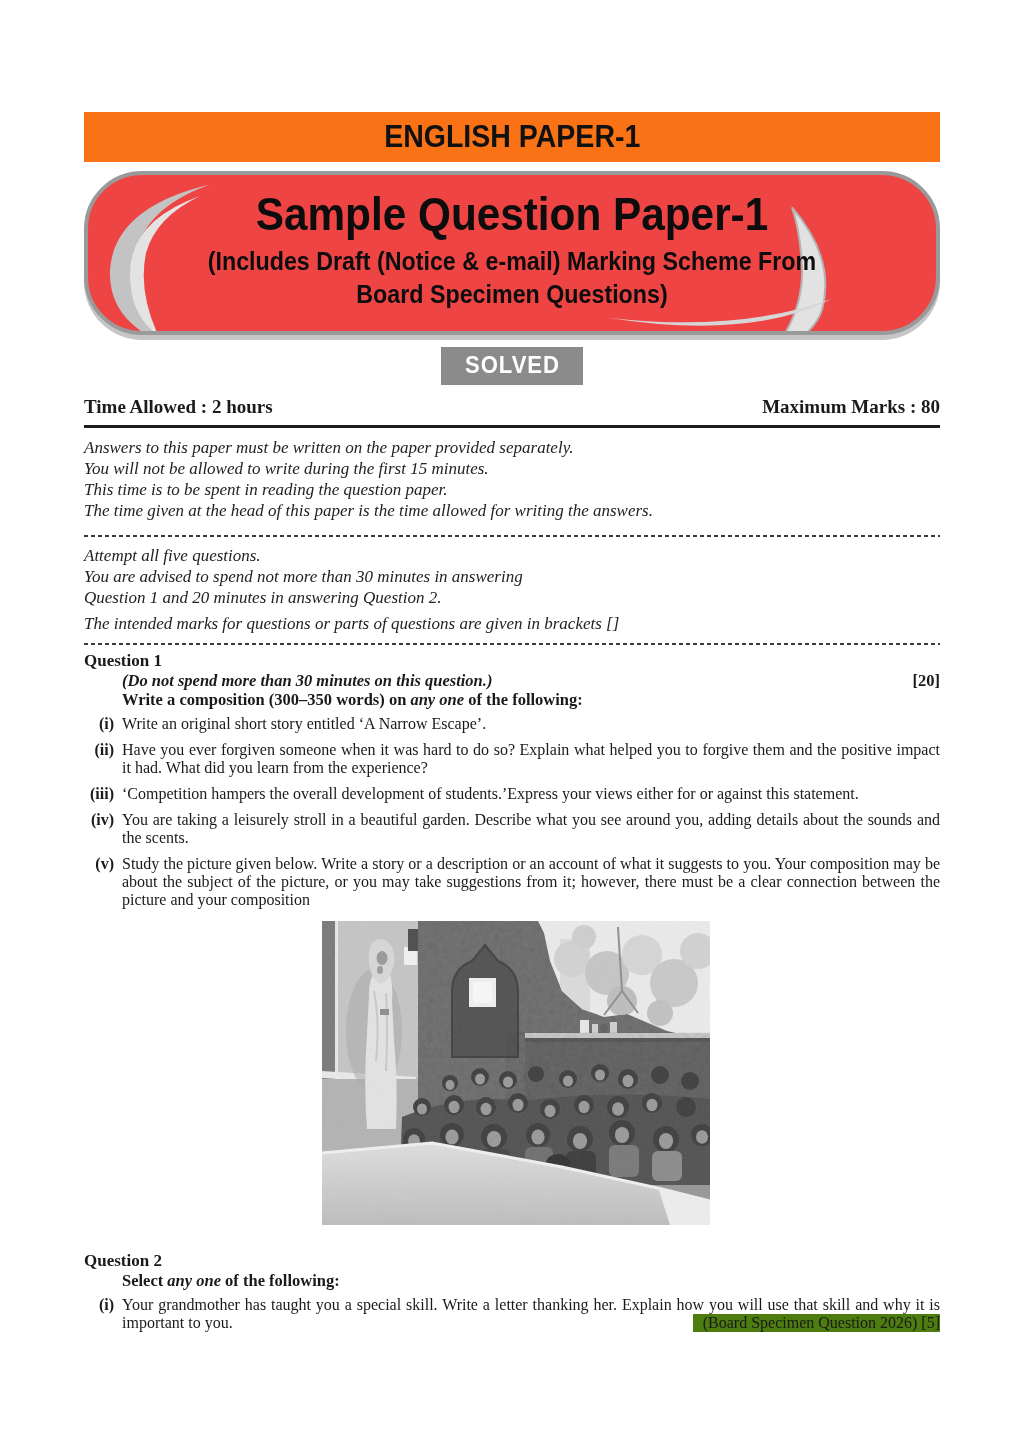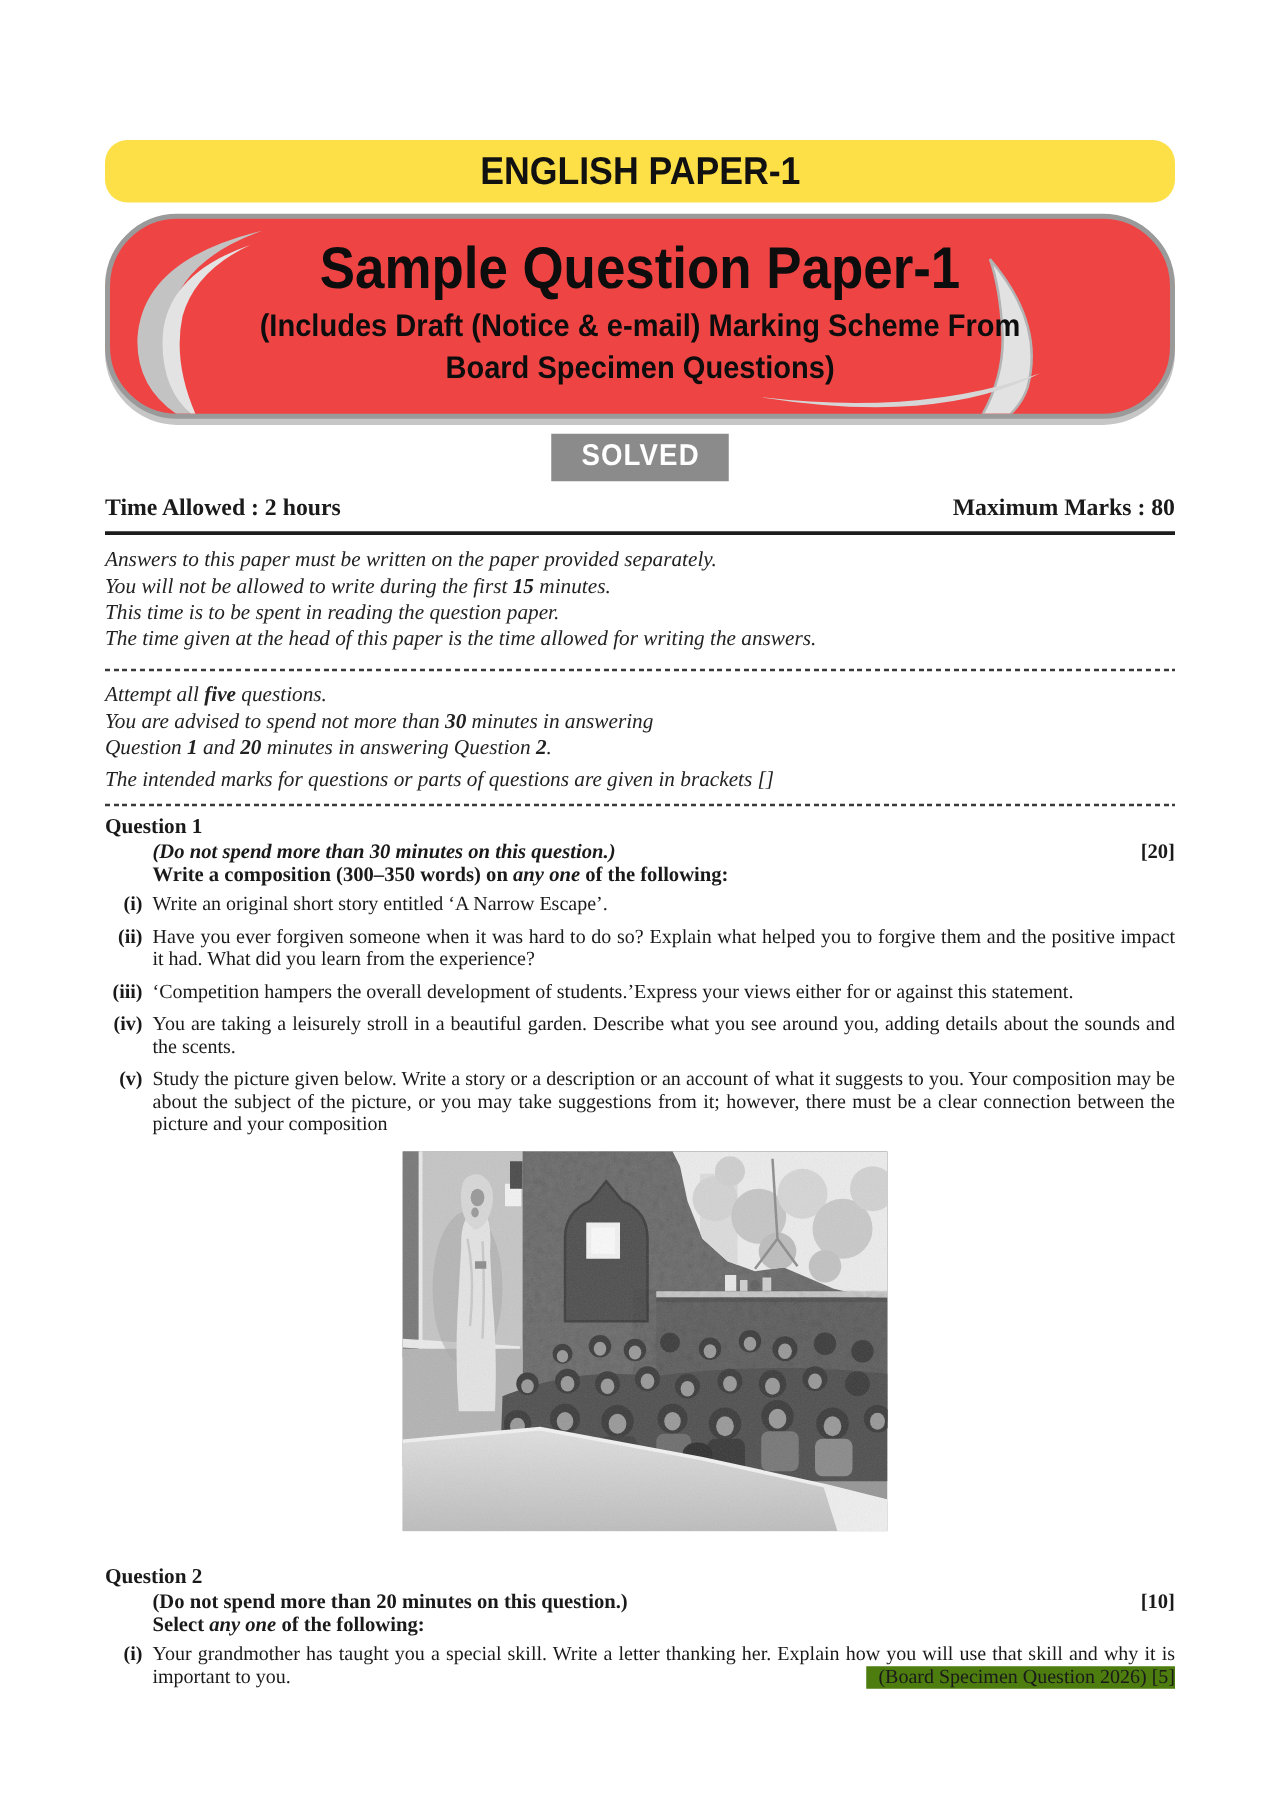--- a/index.html
+++ b/index.html
@@ -2,21 +2,21 @@
 <html><head>
 <meta charset="utf-8">
 <style>
   * { margin:0; padding:0; box-sizing:border-box; }
   html,body { width:1024px; height:1440px; background:#ffffff; }
   body { font-family:"Liberation Serif", serif; color:#1a1a1a; }
   .page { position:relative; width:1024px; height:1440px; overflow:hidden; background:#fff; }
   .content { position:absolute; left:84px; top:0; width:856px; padding-top:112px; }
 
   
-  .header-bar { height:50px; background:#fde047; display:flex; align-items:center; justify-content:center;border-radius:18px; }
+  .header-bar { height:50px; background:#f97316; display:flex; align-items:center; justify-content:center; }
   .header-bar .t { font-family:"Liberation Sans", sans-serif; font-weight:bold; font-size:31px;
                    transform:scaleX(.92); white-space:nowrap; color:#111; }
 
   
   .title-box { position:relative; margin-top:9px; height:164px; background:#ef4444;
                border:4px solid #9a9a9a; border-radius:58px; text-align:center; overflow:hidden;
                box-shadow:0 5px 0 #c6c6c6; }
   .title-box svg.deco { position:absolute; left:0; top:0; width:100%; height:100%; }
   .tb-title { position:relative; padding-top:13px; font-family:"Liberation Sans", sans-serif;
               font-weight:bold; font-size:47px; line-height:52px; transform:scaleX(.9); white-space:nowrap; color:#0d0d0d; }
@@ -30,21 +30,21 @@
   .solved span { display:inline-block; transform:scaleX(.92); letter-spacing:1px; }
 
   
   .meta { display:flex; justify-content:space-between; margin-top:10px; font-weight:bold;
           font-size:19px; line-height:24px; }
 
   .rule { margin-top:6px; height:3px; background:#1c1c1c; }
 
   
   .instr { margin-top:9px; text-align:left; font-style:italic; font-size:17px; line-height:21px; color:#222; }
-  .instr b { font-weight:bold; }
+  .instr b { font-weight:normal; }
   .instr .gap { margin-top:5px; }
 
   .dashes { margin-top:14px; height:2px;
             background:repeating-linear-gradient(90deg,#3a3a3a 0 4px, transparent 4px 7px); }
   .dashes.d2 { margin-top:9px; }
   .instr.mid { margin-top:8px; }
 
   
   .qsec { margin-top:6px; }
   .q-title { font-weight:bold; font-size:17px; line-height:20px; }
@@ -294,24 +294,20 @@
 
         <polygon points="0,232 110,222 240,246 340,268 388,280 388,304 0,304" fill="url(#wallGrad)"></polygon>
         <polyline points="0,232 110,222 240,246 340,268 388,280" stroke="#f2f2f2" stroke-width="3" fill="none"></polyline>
         <polygon points="336,266 388,279 388,304 348,304" fill="#efefef"></polygon>
         <rect width="388" height="304" filter="url(#grain)" opacity="0.15"></rect>
       </svg>
     </div>
 
     <div class="qsec q2">
       <div class="q-title">Question 2</div>
-      <div class="q-note">
-        <span>(Do not spend more than 20 minutes on this question.)</span>
-        <span class="q-marks">[10]</span>
-      </div>
       <div class="q-prompt">
         <span>Select </span><i>any one</i><span> of the following:</span>
       </div>
       <div class="items">
         <div class="item with-src">
           <span class="lbl">(i)</span>
           <span class="txt">Your grandmother has taught you a special skill. Write a letter thanking her. Explain how you will use that skill and why it is important to you.</span>
           <span class="src">(Board Specimen Question 2026) [5]</span>
         </div>
       </div>

